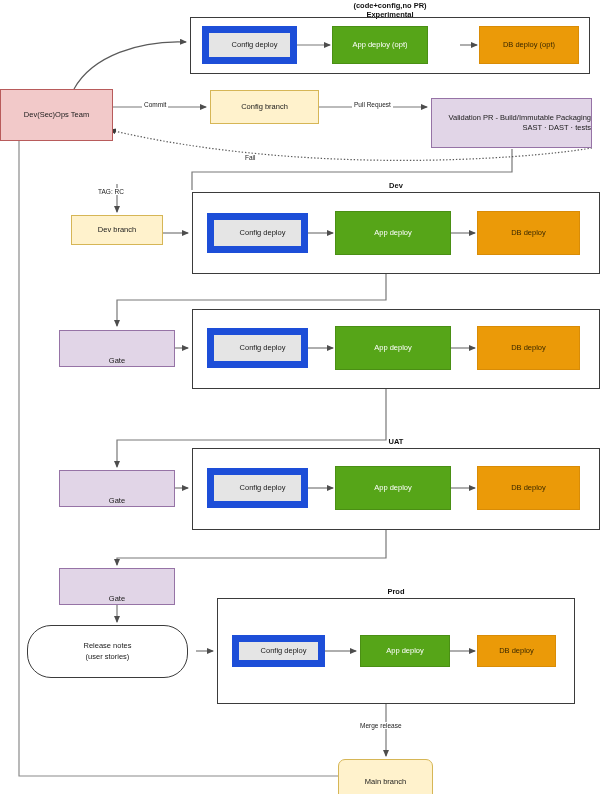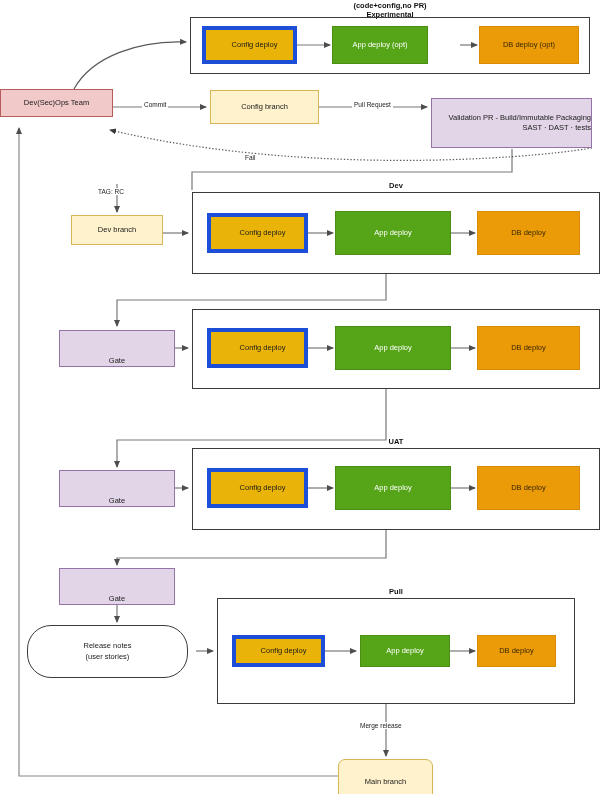--- a/index.html
+++ b/index.html
@@ -4,21 +4,21 @@
 <style>
   html,body{margin:0;padding:0;background:#ffffff;}
   body{width:600px;height:794px;font-family:"Liberation Sans",sans-serif;}
   #stage{position:relative;width:600px;height:794px;overflow:hidden;background:#fff;}
   #wires{position:absolute;left:0;top:0;width:600px;height:794px;}
   .node{position:absolute;box-sizing:border-box;display:flex;align-items:center;justify-content:center;
         text-align:center;font-size:7.5px;color:#1a1a1a;line-height:1.35;}
   .env{position:absolute;box-sizing:border-box;border:1.6px solid #3b3b3b;background:transparent;}
   .envtitle{position:absolute;font-size:7.5px;font-weight:bold;color:#111;text-align:center;}
   .lbl{position:absolute;font-size:6.5px;color:#1a1a1a;background:#fff;padding:0 2px;white-space:nowrap;}
-  .blue{background:#eab308;border:4px solid #1d4ed8;padding-left:10px;}
+  .blue{background:#e5e5e5;border:7px solid #1d4ed8;padding-left:10px;}
   .green{background:#56a518;border:1px solid #4a8f14;color:#fff;}
   .orange{background:#eb9a08;border:1px solid #d98c06;color:#3a2800;}
   .pink{background:#f2c9c9;border:1px solid #b85b5b;}
   .yellow{background:#fff2cc;border:1px solid #d6b656;}
   .purple{background:#e1d5e7;border:1px solid #9673a6;align-items:flex-end;}
   .plain{background:#fff;border:1.6px solid #3b3b3b;}
   .two-line{flex-direction:column;}
 </style>
 </head>
 <body>
@@ -90,21 +90,21 @@
   <div class="node blue" style="left:202px;top:26px;width:95px;height:38px;">
       <span>Config deploy</span>
     </div>
   <div class="node green" style="left:332px;top:26px;width:96px;height:38px;">
       <span>App deploy (opt)</span>
     </div>
   <div class="node orange" style="left:479px;top:26px;width:100px;height:38px;">
       <span>DB deploy (opt)</span>
     </div>
 
-  <div class="node pink" style="left:0px;top:89px;width:113px;height:28px;">
+  <div class="node pink" style="left:0px;top:89px;width:113px;height:52px;">
       <span>Dev(Sec)Ops Team</span>
     </div>
   <div class="node yellow" style="left:210px;top:90px;width:109px;height:34px;">
       <span>Config branch</span>
     </div>
   <div class="node purple two-line" style="left:431px;top:98px;width:161px;height:50px;">
     <span>Validation PR - Build/Immutable Packaging</span>
     <span>SAST · DAST · tests</span>
   </div>
 
@@ -159,21 +159,21 @@
     </div>
 
   <div class="node purple" style="left:59px;top:568px;width:116px;height:37px;">
       <span>Gate</span>
     </div>
   <div class="node plain two-line" style="left:27px;top:625px;width:161px;height:53px;border-radius:24px;">
     <span>Release notes</span>
     <span>(user stories)</span>
   </div>
 
-  <div class="envtitle" style="left:217px;top:587px;width:358px;">Pull</div>
+  <div class="envtitle" style="left:217px;top:587px;width:358px;">Prod</div>
   <div class="env" style="left:217px;top:598px;width:358px;height:106px;"></div>
   <div class="node blue" style="left:232px;top:635px;width:93px;height:32px;">
       <span>Config deploy</span>
     </div>
   <div class="node green" style="left:360px;top:635px;width:90px;height:32px;">
       <span>App deploy</span>
     </div>
   <div class="node orange" style="left:477px;top:635px;width:79px;height:32px;">
       <span>DB deploy</span>
     </div>

